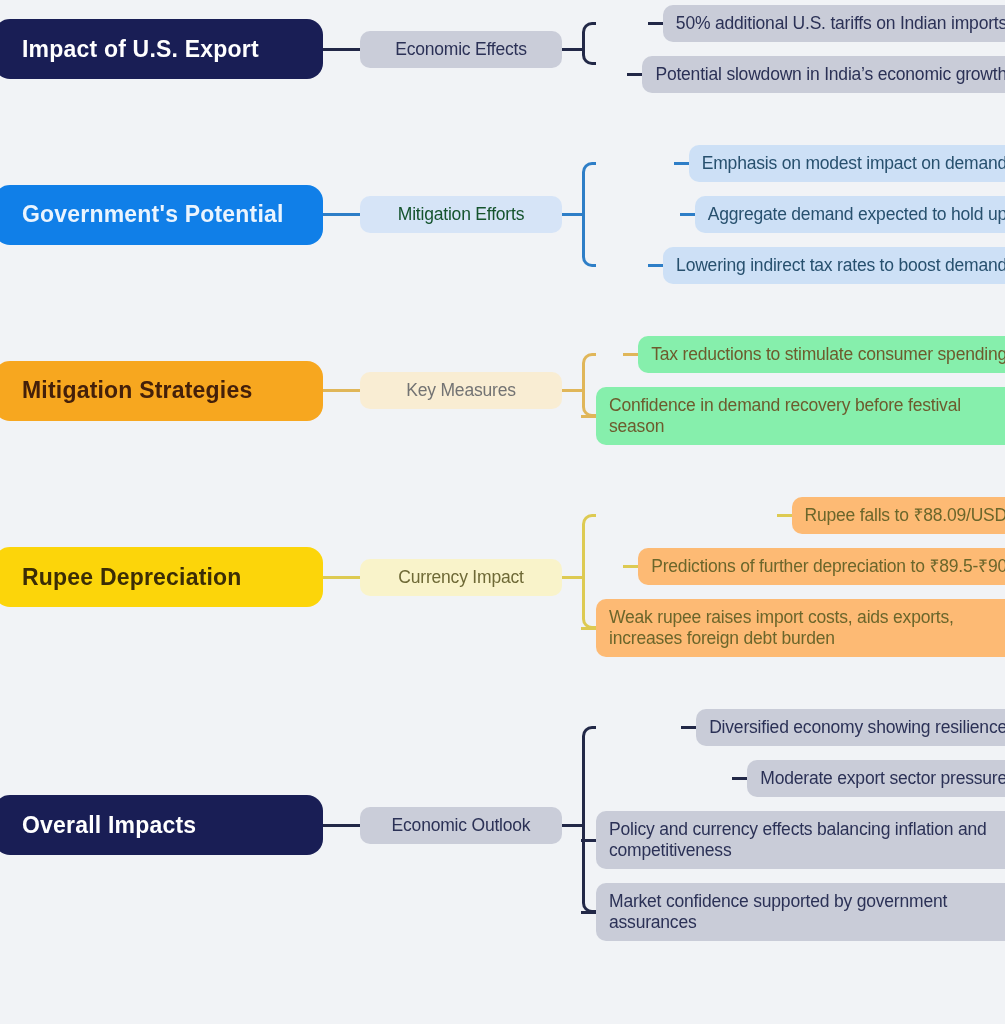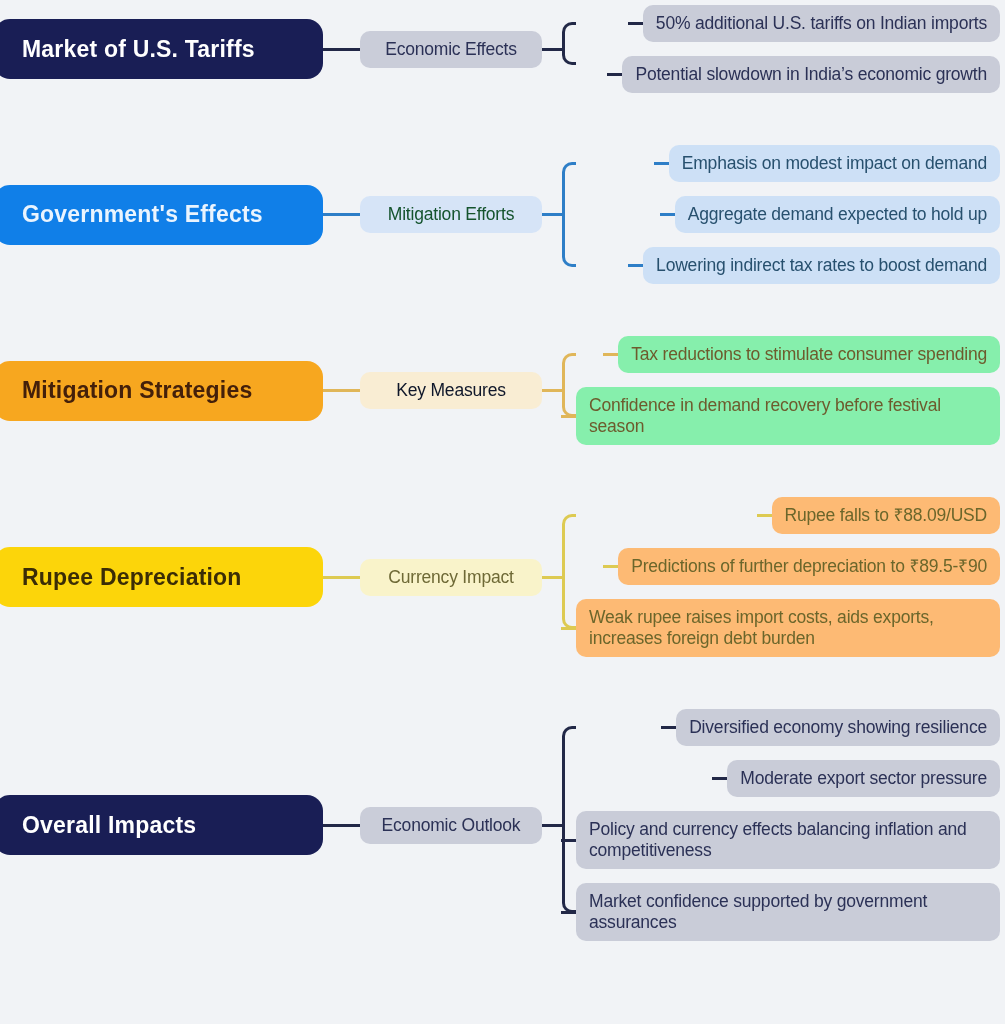--- a/index.html
+++ b/index.html
@@ -35,21 +35,21 @@
     letter-spacing: 0.2px;
   }
   .line {
     height: 3px;
     flex: none;
   }
   .line1 { width: 37px; }
   .line2 { width: 20px; }
   .sub-box {
     flex: none;
-    width: 182px;
+    width: 202px;
     height: 37px;
     box-sizing: border-box;
     border-radius: 10px;
     display: flex;
     align-items: center;
     justify-content: center;
     font-size: 17.5px;
     letter-spacing: -0.2px;
   }
   .bracket {
@@ -108,40 +108,40 @@
 
   
   .s2 .main-box { background: #107fe8; color: #eaf4fe; }
   .s2 .sub-box  { background: #d6e4f7; color: #14532d; }
   .s2 .leaf     { background: #cde0f6; color: #27506e; }
   .s2 .line, .s2 .leaf::before { background: #2e7ec7; }
   .s2 .vline { border-color: #2e7ec7; }
 
   
   .s3 .main-box { background: #f7a71f; color: #44200a; }
-  .s3 .sub-box  { background: #f9edd3; color: #0f172a; }
+  .s3 .sub-box  { background: #f9edd3; color: #737373; }
   .s3 .leaf     { background: #86efac; color: #6d5b2d; }
   .s3 .line, .s3 .leaf::before { background: #e0b659; }
   .s3 .vline { border-color: #e0b659; }
 
   
   .s4 .main-box { background: #fcd50a; color: #3b2d06; }
   .s4 .sub-box  { background: #f9f3ca; color: #6e6936; }
   .s4 .leaf     { background: #fdba74; color: #6b662b; }
   .s4 .line, .s4 .leaf::before { background: #ddca52; }
   .s4 .vline { border-color: #ddca52; }
 </style>
 </head>
 <body>
 
 <div class="mindmap">
 
   <div class="section s1">
     <div class="main-box">
-      <span>Market of U.S. Tariffs</span>
+      <span>Impact of U.S. Export</span>
     </div>
     <div class="line line1"></div>
     <div class="sub-box">
       <span>Economic Effects</span>
     </div>
     <div class="line line2"></div>
     <div class="bracket">
       <div class="vline"></div>
     </div>
     <div class="leaves">
@@ -149,21 +149,21 @@
           <span>50% additional U.S. tariffs on Indian imports</span>
         </div>
       <div class="leaf">
           <span>Potential slowdown in India’s economic growth</span>
         </div>
     </div>
   </div>
 
   <div class="section s2">
     <div class="main-box">
-      <span>Government's Effects</span>
+      <span>Government's Potential</span>
     </div>
     <div class="line line1"></div>
     <div class="sub-box">
       <span>Mitigation Efforts</span>
     </div>
     <div class="line line2"></div>
     <div class="bracket">
       <div class="vline"></div>
     </div>
     <div class="leaves">

